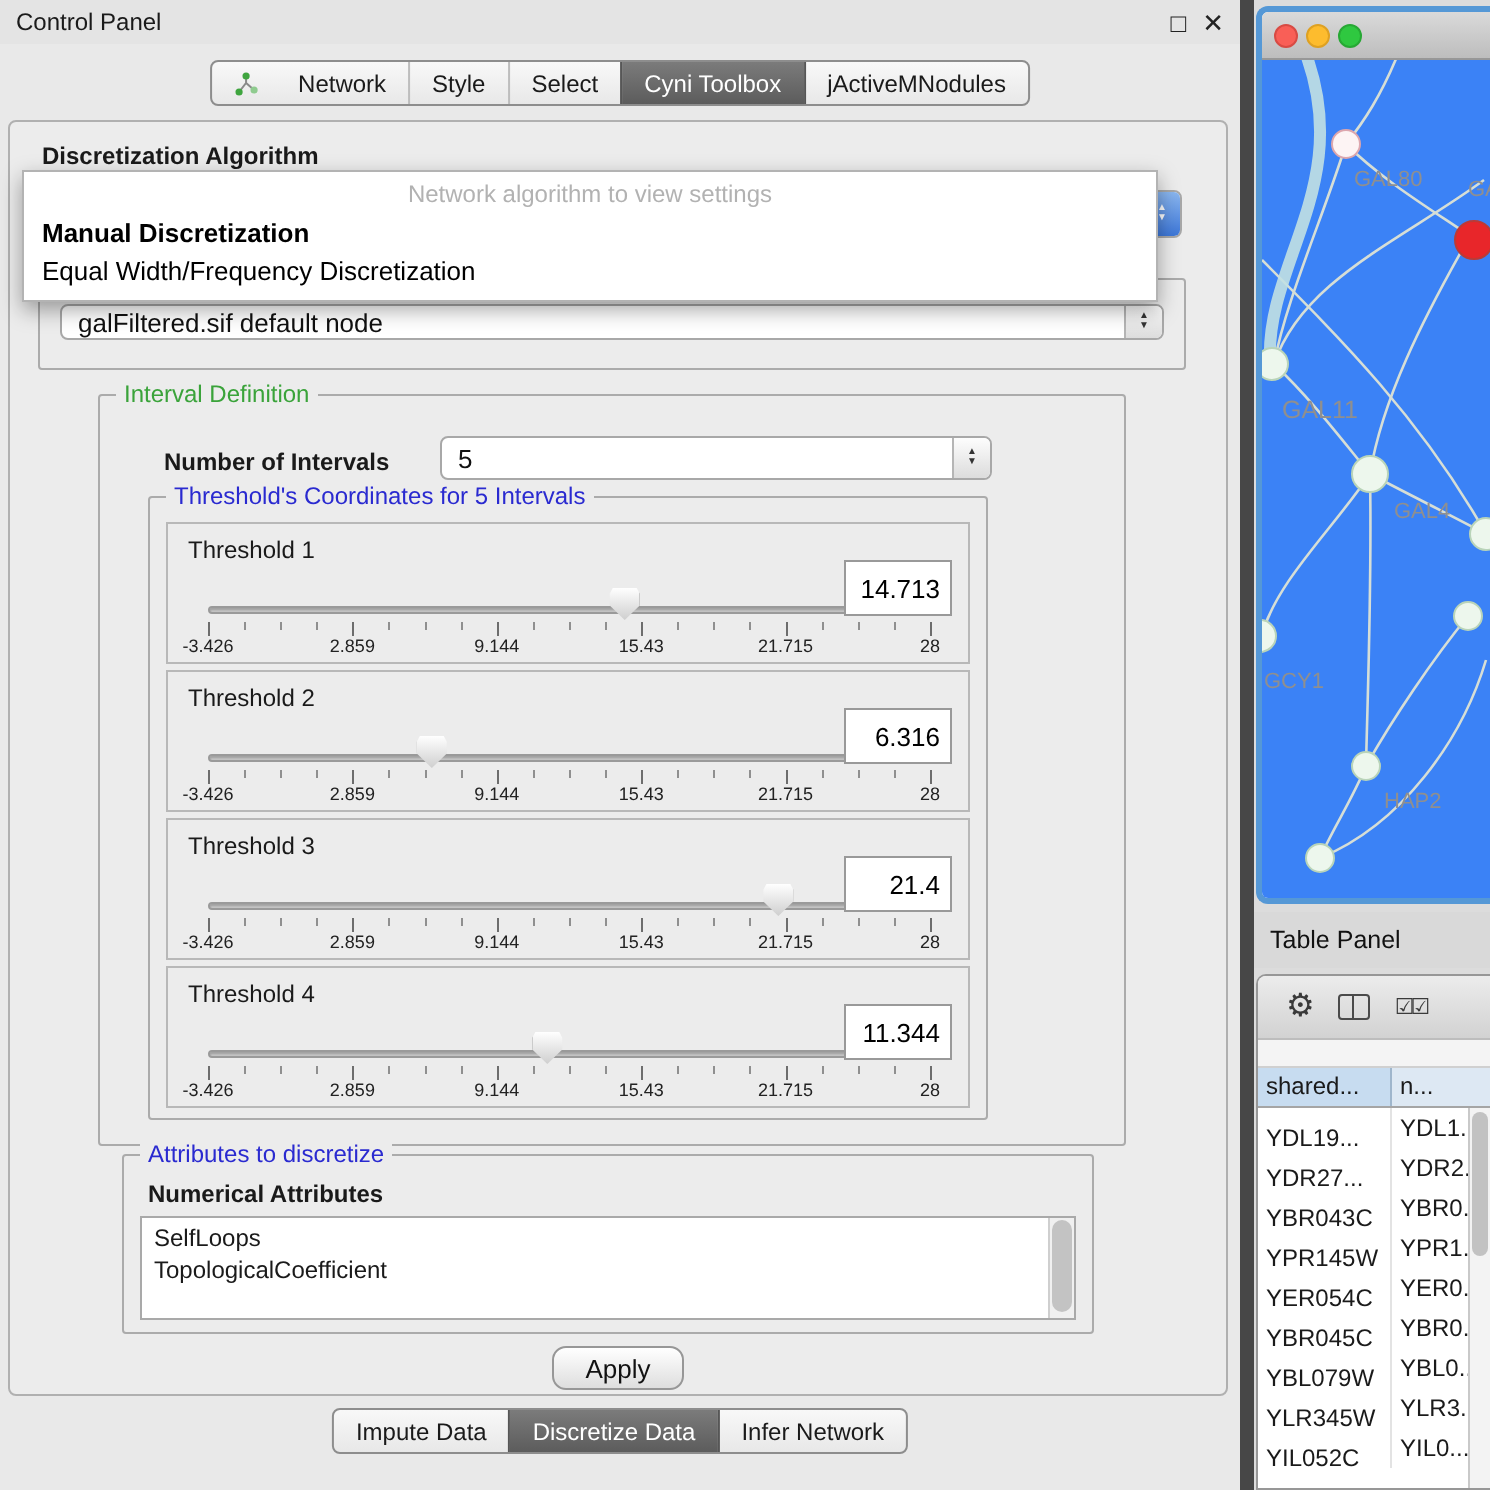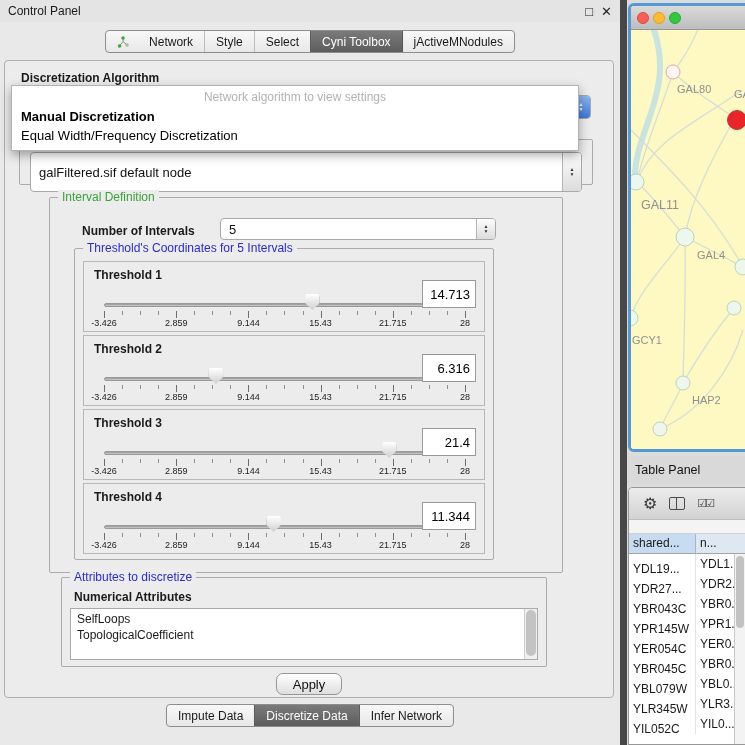--- a/index.html
+++ b/index.html
@@ -90,33 +90,33 @@
   .group { position:absolute; border:1px solid #ababab; border-radius:2px; }
   .legend {
     position:absolute; top:-8px; left:8px; background:#ececec;
     padding:0 4px; font-size:12px; line-height:14px;
   }
   .legend.black { color:#111; font-weight:600; }
   .legend.green { color:#3aa33a; }
   .legend.blue  { color:#2a2ad0; }
 
   .group.table-data { left:14px; top:78px; width:574px; height:46px; }
-  .group.table-data .combo { left:10px; top:12px; width:calc(100% - 20px); height:40px; }
+  .group.table-data .combo { left:10px; top:12px; width:calc(100% - 20px); height:18px; }
 
   .group.interval { left:44px; top:136px; width:514px; height:376px; }
   .noi-label { position:absolute; left:32px; top:26px; font-weight:bold; font-size:12px; }
   .combo.noi { left:170px; top:20px; width:276px; height:22px; }
 
   .group.thresholds { left:24px; top:50px; width:420px; height:312px; padding-top:12px; }
 
   .threshold-box {
     position:relative; height:71px; margin:0 8px 3px 8px;
     border:1px solid #b8b8b8;
   }
-  .t-label { position:absolute; left:10px; top:6px; font-weight:bold; font-size:12px; }
+  .t-label { position:absolute; left:10px; top:6px; font-weight:normal; font-size:12px; }
   .slider { position:absolute; left:20px; top:22px; width:361px; height:46px; }
   .track {
     position:absolute; left:0; top:19px; width:100%; height:4px;
     background:#c4c4c4; border:1px solid #9a9a9a; border-radius:2px;
     box-shadow:inset 0 1px 1px rgba(0,0,0,0.18);
   }
   .thumb {
     position:absolute; top:10px; width:15px; height:16px;
     background:linear-gradient(#ffffff,#cfcfcf);
     clip-path:polygon(10% 0,90% 0,100% 18%,100% 55%,50% 100%,0 55%,0 18%);
@@ -175,21 +175,21 @@
     border-radius:6px 0 0 6px; background:#fff; overflow:hidden;
   }
   .net-titlebar {
     height:24px; background:linear-gradient(#dadada,#bdbdbd);
     border-bottom:1px solid #979797; position:relative;
   }
   .traffic { position:absolute; top:6px; width:12px; height:12px; border-radius:50%; }
   .traffic.red    { left:6px;  background:#f95f57; border:1px solid #d84b44; }
   .traffic.yellow { left:22px; background:#fdbc2e; border:1px solid #dea123; }
   .traffic.green  { left:38px; background:#2fc840; border:1px solid #27a834; }
-  .net-canvas { position:absolute; left:0; top:24px; right:0; bottom:0; background:#fef9c3; overflow:hidden; }
+  .net-canvas { position:absolute; left:0; top:24px; right:0; bottom:0; background:#3b82f6; overflow:hidden; }
 
   .tp-headerbar {
     position:absolute; left:0; top:456px; width:118px; height:28px;
     background:#d9d9d9; display:flex; align-items:center; padding-left:8px;
     font-size:12.5px; color:#111;
   }
 
   .table-window {
     position:absolute; left:1px; top:487px; width:117px; height:258px;
     border:1px solid #979797; border-right:none; border-radius:5px 0 0 0;

